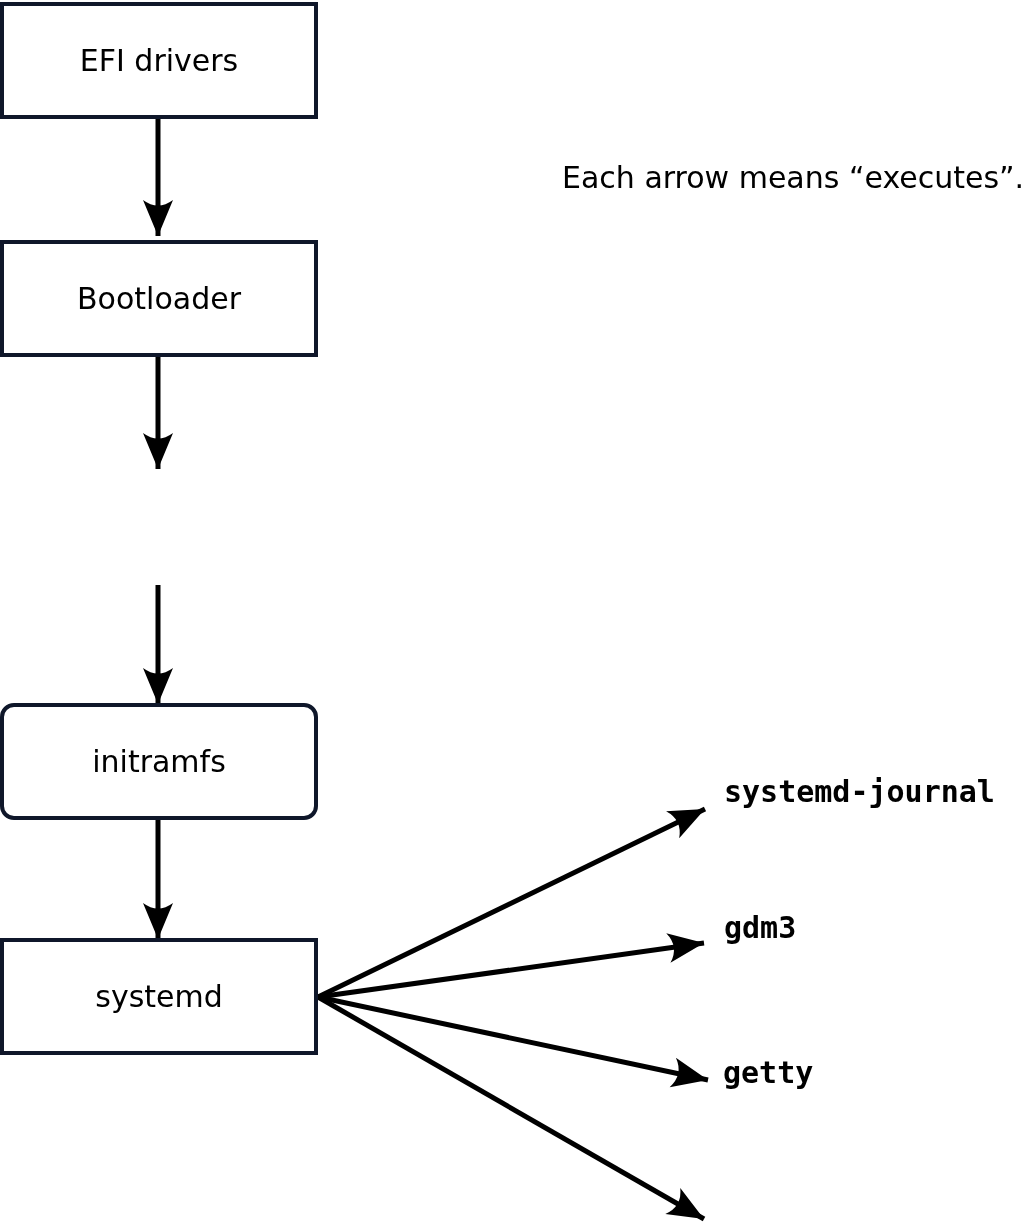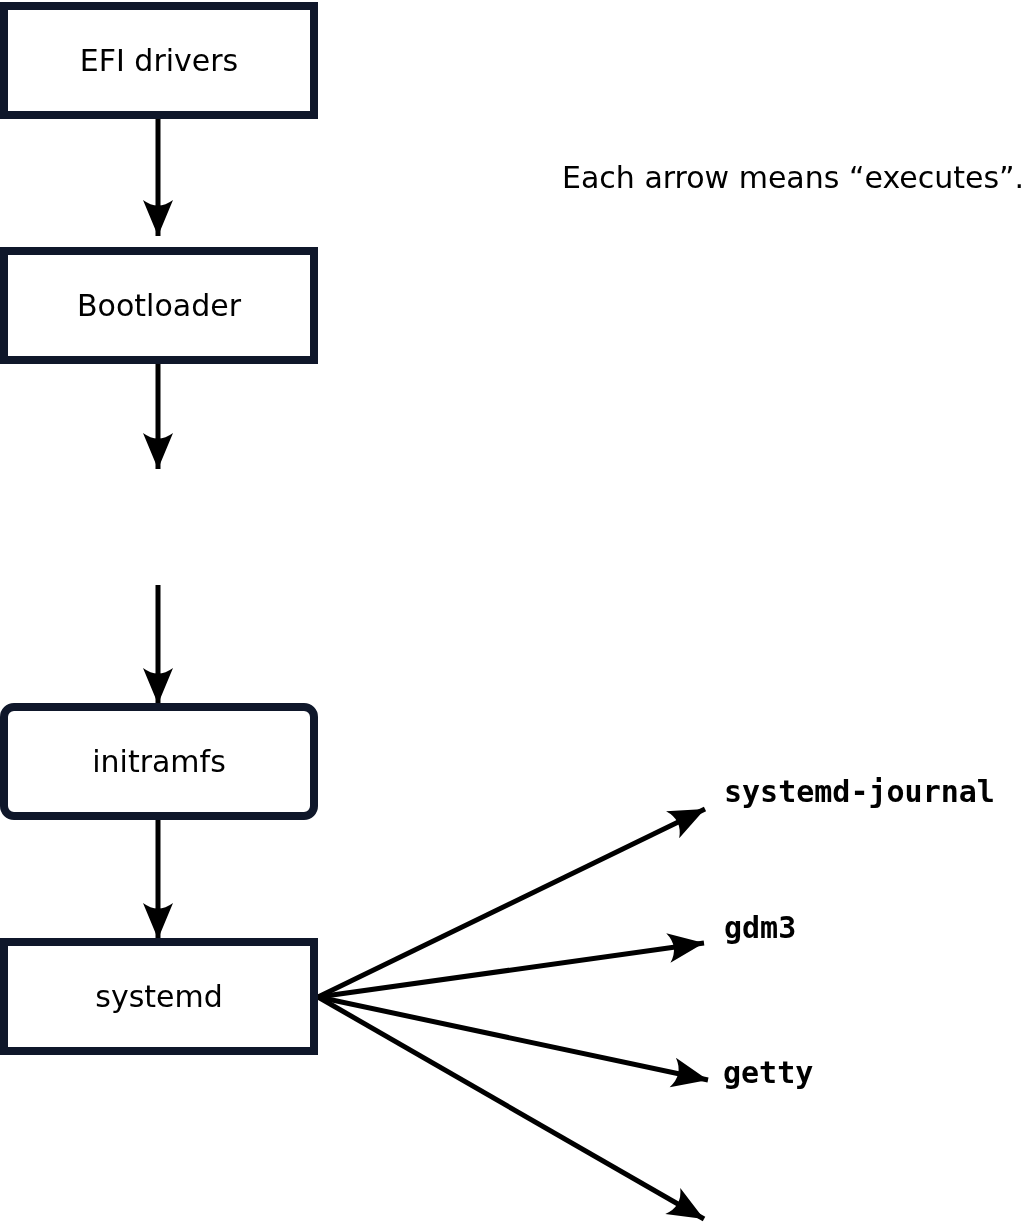--- a/index.html
+++ b/index.html
@@ -20,32 +20,32 @@
     position: absolute;
     left: 0; top: 0;
     width: 1023px;
     height: 1230px;
   }
   .node {
     position: absolute;
     left: 0px;
     width: 318px;
     height: 117px;
-    border: 8px solid #0f172a;
+    border: 4px solid #0f172a;
     background: #ffffff;
     box-sizing: border-box;
     display: flex;
     align-items: center;
     justify-content: center;
     font-size: 30px;
     line-height: 30px;
     white-space: nowrap;
   }
   .node-1 { top: 2px; }
-  .node-2 { top: 247px; }
+  .node-2 { top: 240px; }
   .node-3 { top: 468px; }
   .node-4 { top: 703px; border-radius: 14px; }
   .node-5 { top: 938px; }
   .proc-label {
     position: absolute;
     font-family: "DejaVu Sans Mono", "Liberation Mono", monospace;
     font-size: 30px;
     line-height: 30px;
     white-space: nowrap;
     font-weight: bold;

